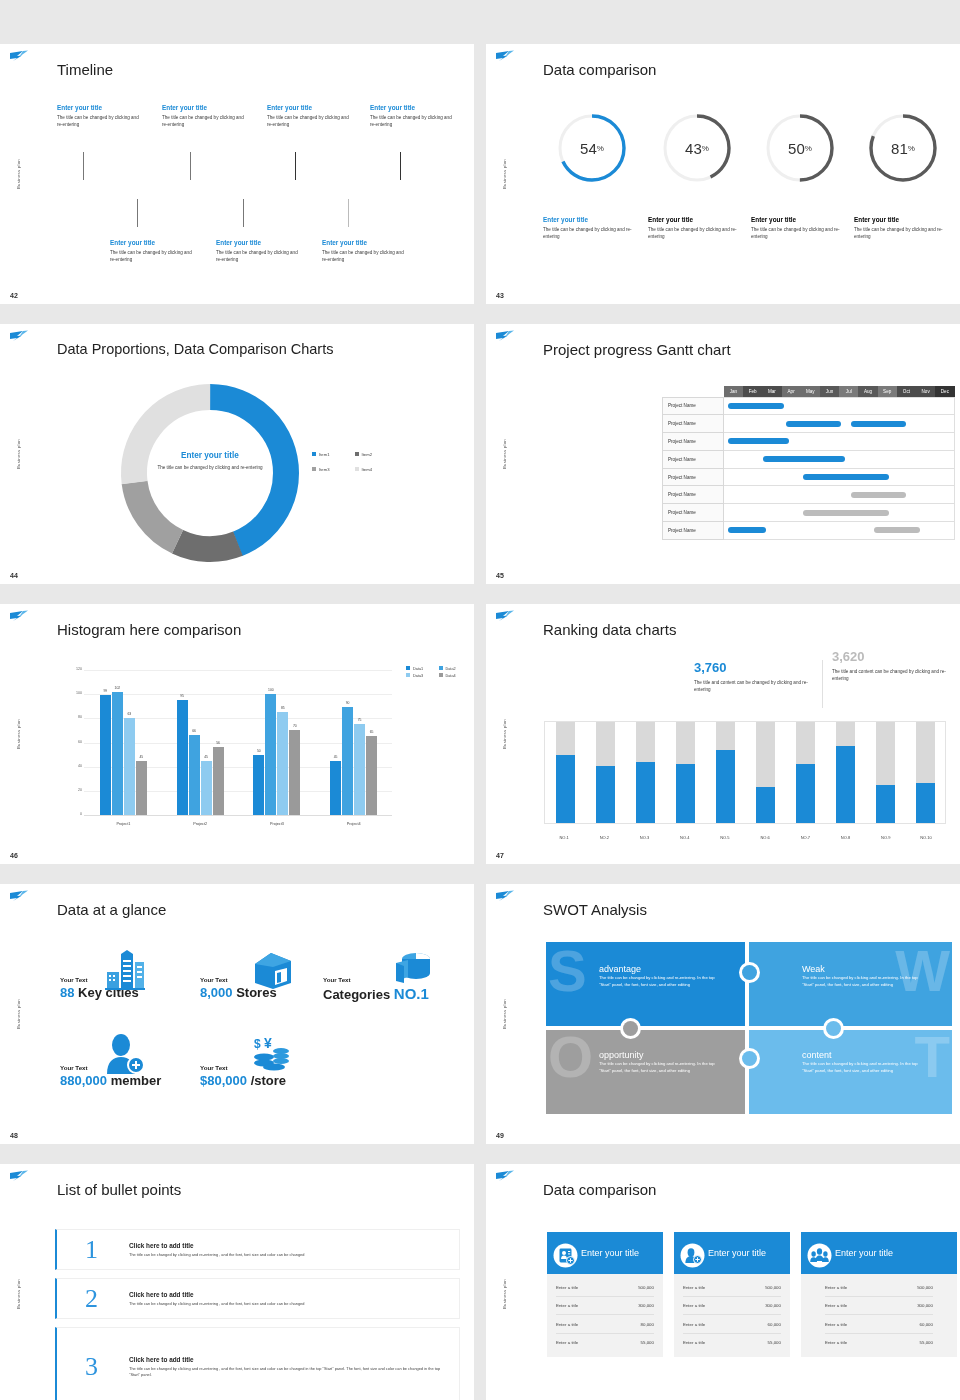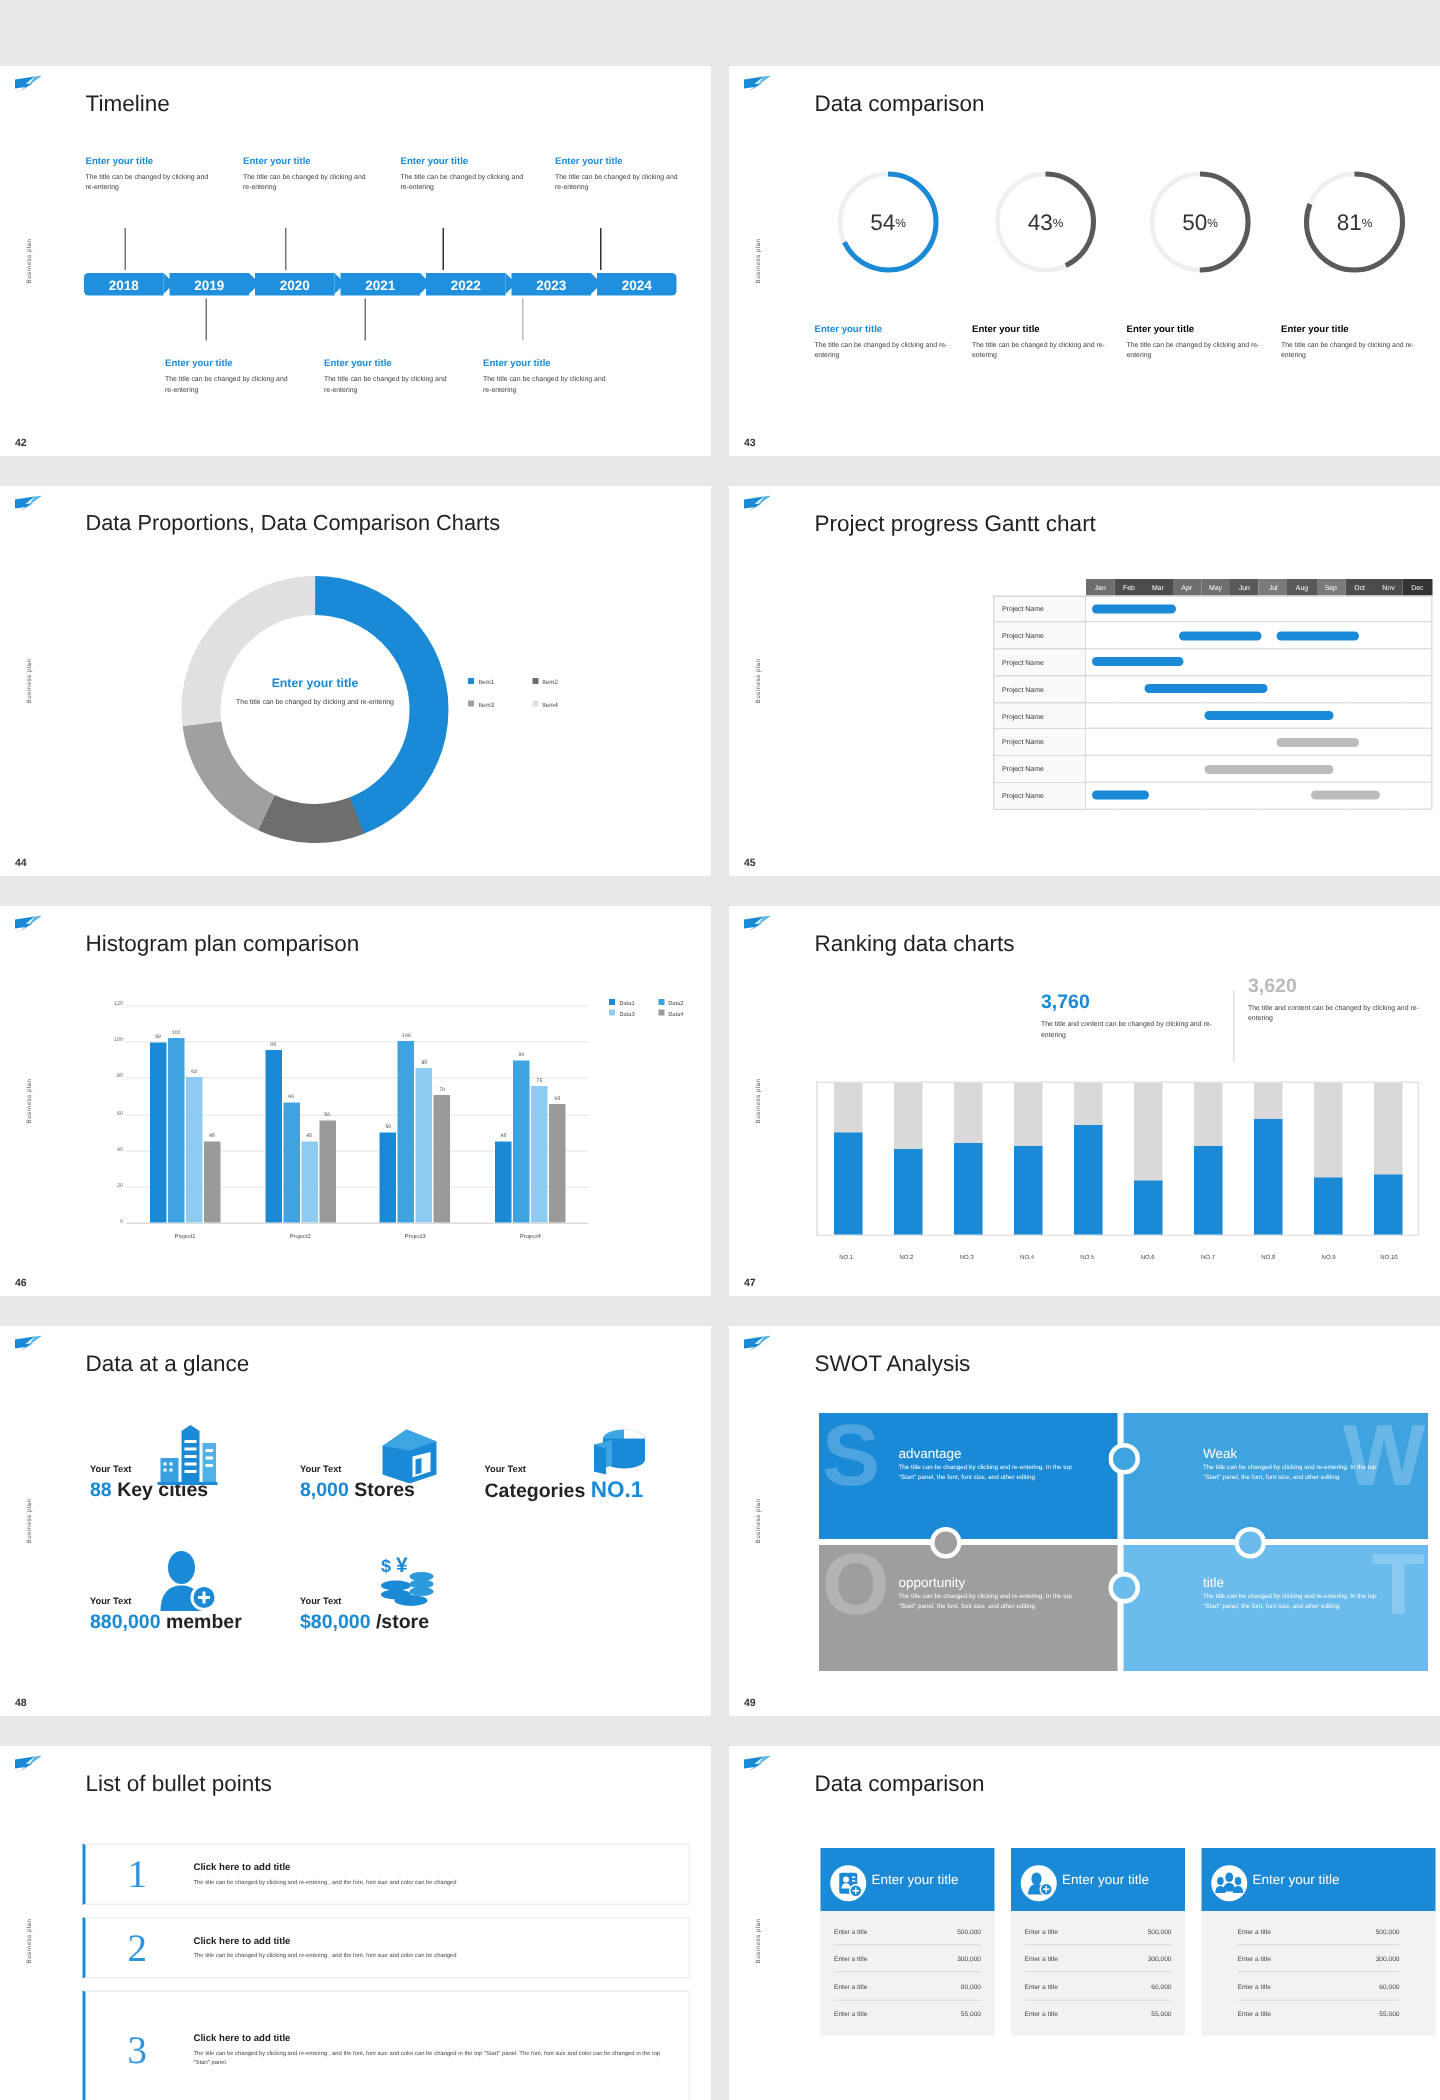--- a/index.html
+++ b/index.html
@@ -189,29 +189,20 @@
     <div class="tl-item" style="left:370px;top:60px">
       <div class="hdg">Enter your title</div>
       <div class="tiny">The title can be changed by clicking and re-entering</div>
     </div>
 
     <div class="tick" style="left:83px;top:108px;height:28px"></div>
     <div class="tick" style="left:190px;top:108px;height:28px"></div>
     <div class="tick" style="left:295px;top:108px;height:28px;background:#333"></div>
     <div class="tick" style="left:400px;top:108px;height:28px;background:#333"></div>
 
-    <div class="tl-band">
-      <div class="yr">2018</div>
-      <div class="yr">2019</div>
-      <div class="yr">2020</div>
-      <div class="yr">2021</div>
-      <div class="yr">2022</div>
-      <div class="yr">2023</div>
-      <div class="yr rnd">2024</div>
-    </div>
 
     <div class="tick" style="left:137px;top:155px;height:28px"></div>
     <div class="tick" style="left:243px;top:155px;height:28px"></div>
     <div class="tick" style="left:348px;top:155px;height:28px;background:#bbb"></div>
 
     <div class="tl-item" style="left:110px;top:195px">
       <div class="hdg">Enter your title</div>
       <div class="tiny">The title can be changed by clicking and re-entering</div>
     </div>
     <div class="tl-item" style="left:216px;top:195px">
@@ -427,21 +418,21 @@
    </div>
   </div>
 
   <div class="slide">
    <div class="inner">
     <svg class="logo" viewBox="0 0 22 16">
       <path d="M2 3 L15 1 L9 6 L14 5.5 L5 11 L9 8 L2 9 Z" fill="#1b8ad6"></path>
       <path d="M15 1 L20 0.5 L11 7 Z" fill="#5bb6ea"></path>
     </svg>
     <div class="sidelabel">Business plan</div>
-    <div class="title">Histogram plan comparison</div>
+    <div class="title">Histogram here comparison</div>
 
     <div class="hist">
       <div class="gl" style="top:6px"></div>
           <div class="yl" style="top:3px">120</div>
       <div class="gl" style="top:30px"></div>
           <div class="yl" style="top:27px">100</div>
       <div class="gl" style="top:54px"></div>
           <div class="yl" style="top:51px">80</div>
       <div class="gl" style="top:79px"></div>
           <div class="yl" style="top:76px">60</div>
@@ -730,21 +721,21 @@
       <div class="quad" style="left:0;top:86px;background:#9e9e9e">
         <div class="ghost" style="left:2px;top:6px">O</div>
         <div class="qin">
           <div class="qh">opportunity</div>
           <div class="qp">The title can be changed by clicking and re-entering. In the top "Start" panel, the font, font size, and other editing</div>
         </div>
       </div>
       <div class="quad" style="left:203px;top:86px;background:#6bbcec">
         <div class="ghost" style="right:2px;top:6px">T</div>
         <div class="qin">
-          <div class="qh">title</div>
+          <div class="qh">content</div>
           <div class="qp">The title can be changed by clicking and re-entering. In the top "Start" panel, the font, font size, and other editing</div>
         </div>
       </div>
 
       <div class="knob" style="left:196px;top:23px"></div>
       <div class="knob" style="left:196px;top:109px"></div>
       <div class="knob" style="left:77px;top:79px"></div>
       <div class="knob" style="left:280px;top:79px"></div>
       <div style="position:absolute;left:199px;top:0;width:4px;height:172px;background:#fff"></div>
       <div style="position:absolute;left:0;top:84px;width:406px;height:4px;background:#fff"></div>

